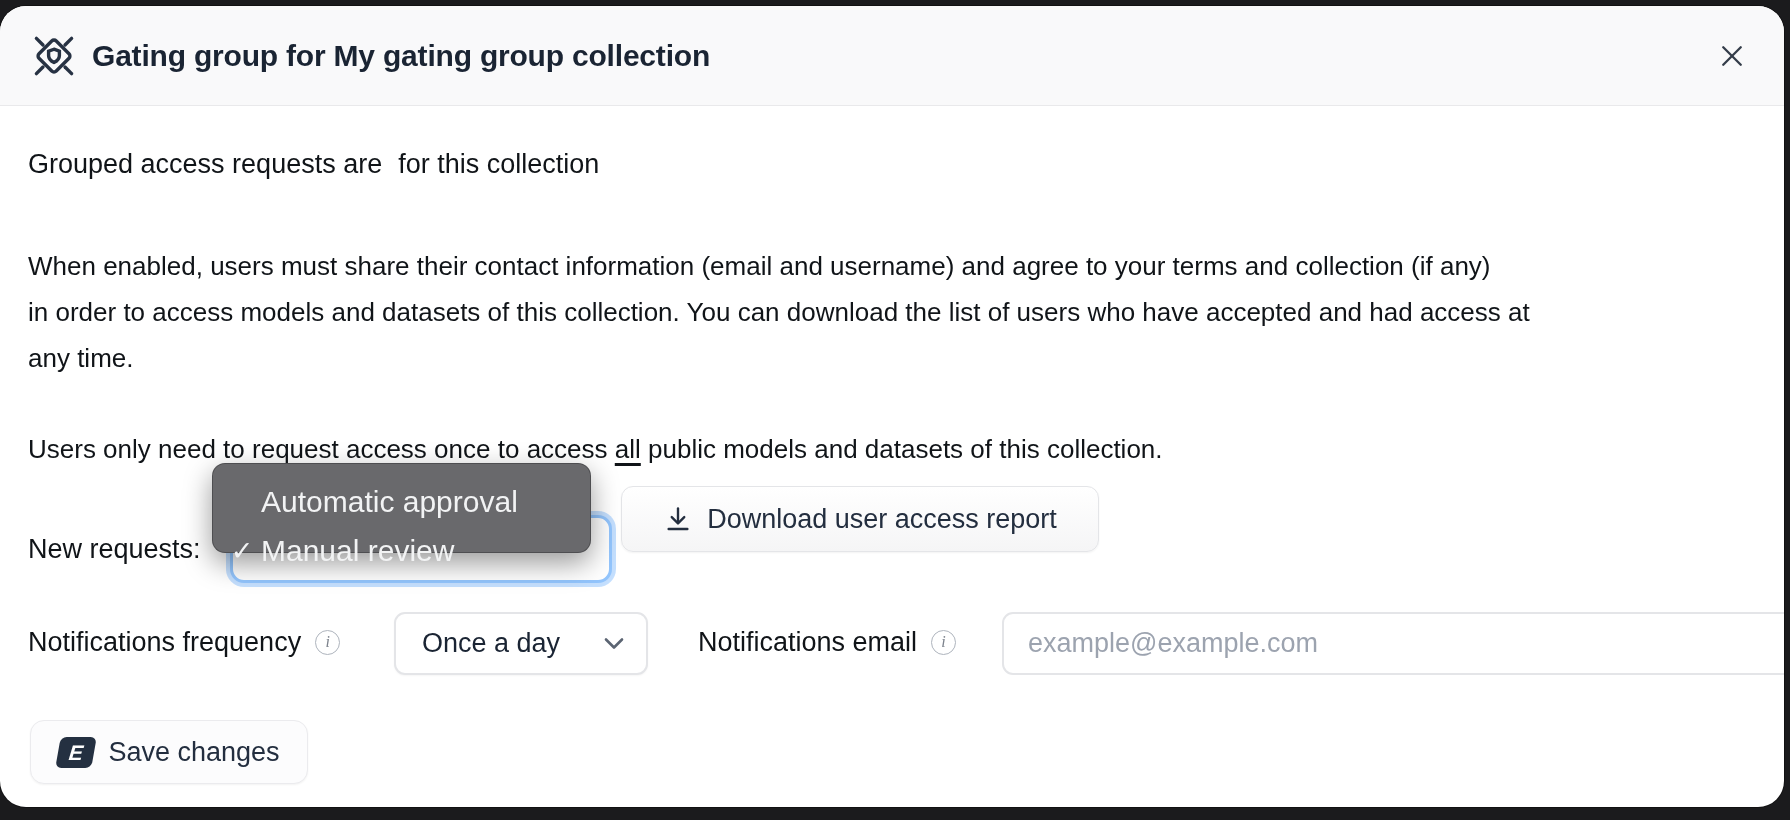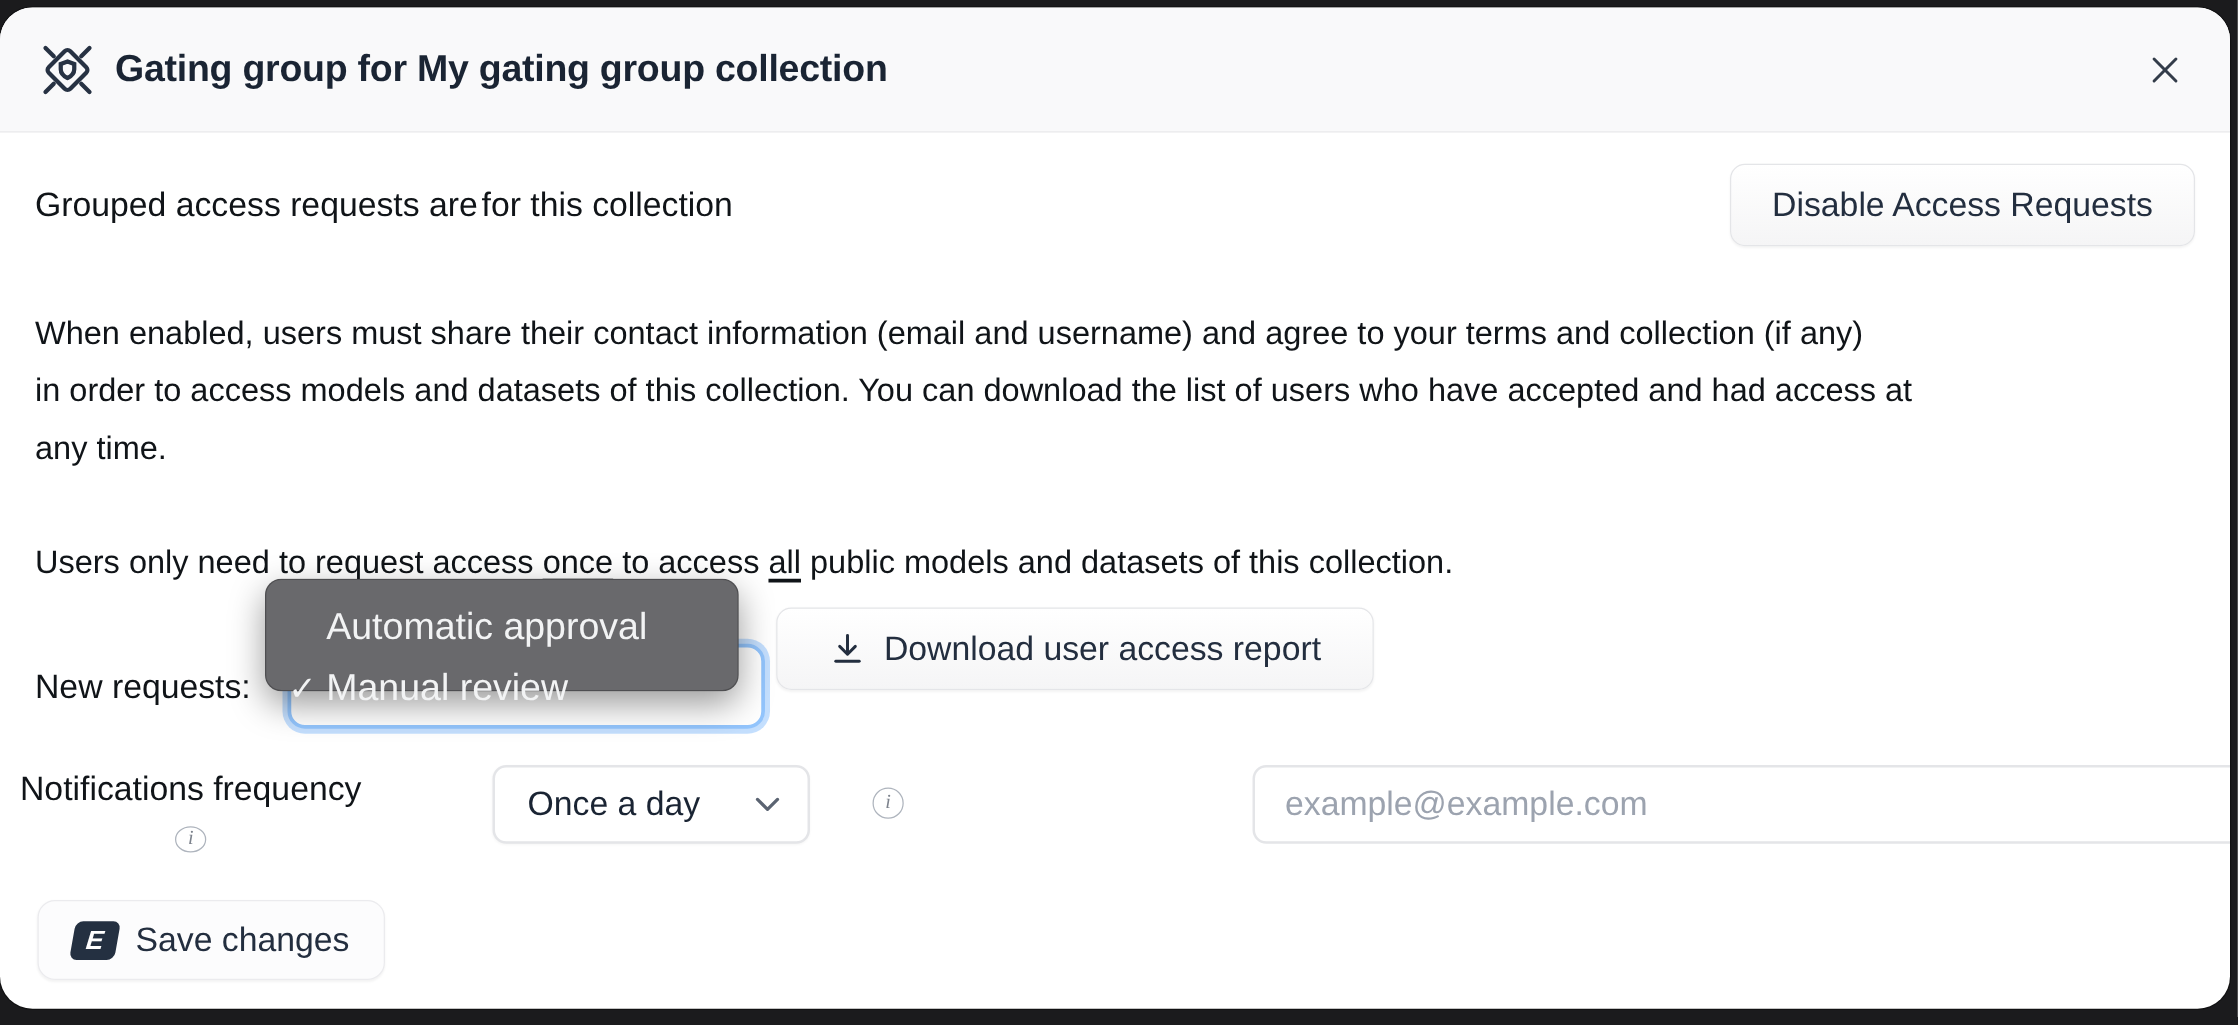--- a/index.html
+++ b/index.html
@@ -13,21 +13,21 @@
   .hdr h1{font-size:30px;font-weight:700;color:#1a2433;margin:0;letter-spacing:-.2px;}
   .closebtn{margin-left:auto;width:44px;height:44px;display:flex;align-items:center;justify-content:center;
     cursor:pointer;border:none;background:transparent;padding:0;}
   
   .btn{display:flex;align-items:center;justify-content:center;gap:14px;box-sizing:border-box;
     background:linear-gradient(180deg,#ffffff,#f5f5f6);border:1px solid #e4e5e8;border-radius:12px;
     color:#232e3f;font-size:27px;font-weight:400;cursor:pointer;box-shadow:0 1px 2px rgba(0,0,0,.05);
     font-family:"Liberation Sans",sans-serif;}
   .content-text{color:#101418;font-size:26px;}
   
-  .statusrow{position:absolute;left:28px;top:125px;height:66px;display:flex;align-items:center;gap:3px;}
+  .statusrow{position:absolute;left:28px;top:125px;height:66px;display:flex;align-items:center;gap:16px;}
   .badge{display:inline-flex;align-items:center;justify-content:center;background:#ffffff;
     border:1px solid #e4e5e8;border-radius:13px;box-shadow:0 1px 2px rgba(0,0,0,.06);
     padding:6px 20px;font-size:27px;font-weight:700;color:#1a2433;}
   .disable-btn{position:absolute;right:28px;top:125px;width:372px;height:66px;}
   
   .para{position:absolute;left:28px;width:1740px;font-size:26px;line-height:46px;color:#101418;}
   .p1{top:237px;}
   .p2{top:420px;}
   .p2 b{font-weight:400;text-decoration:underline;text-underline-offset:5px;text-decoration-thickness:3px;}
   
@@ -37,21 +37,21 @@
     box-shadow:0 0 0 4px rgba(147,197,253,.55);z-index:2;}
   .dropdown{position:absolute;left:212px;top:457px;width:379px;height:90px;z-index:5;
     background:#69696c;border:1px solid rgba(0,0,0,.25);border-radius:13px;
     box-shadow:0 10px 28px rgba(0,0,0,.4);box-sizing:border-box;padding:13px 0;}
   .dd-item{height:49px;display:flex;align-items:center;color:#f2f3f4;font-size:30px;
     padding-left:48px;position:relative;cursor:pointer;}
   .dd-check{position:absolute;left:14px;width:30px;text-align:center;font-size:27px;color:#f2f3f4;}
   .download-btn{position:absolute;left:621px;top:480px;width:478px;height:66px;z-index:1;}
   
   .lblrow{position:absolute;display:flex;align-items:center;gap:14px;height:52px;top:610px;}
-  .freq-lbl{left:16px;flex-direction:column;}
+  .freq-lbl{left:28px;}
   .email-lbl{left:698px;}
   .lblrow .lbl{font-size:27px;color:#101418;}
   .info{width:25px;height:25px;border:1.6px solid #aeb4bd;border-radius:50%;box-sizing:border-box;
     color:#7d838d;font-size:16px;display:flex;align-items:center;justify-content:center;cursor:pointer;
     font-family:"Liberation Serif",serif;font-style:italic;padding-bottom:1px;}
   .freq-select{position:absolute;left:394px;top:606px;width:254px;height:63px;box-sizing:border-box;
     background:#fff;border:2px solid #e4e5e8;border-radius:11px;display:flex;align-items:center;
     padding:0 20px 0 26px;gap:30px;cursor:pointer;box-shadow:0 1px 2px rgba(0,0,0,.04);}
   .freq-select .val{font-size:27px;color:#1a2433;flex:1;}
   .email-input{position:absolute;left:1002px;top:606px;width:874px;height:63px;box-sizing:border-box;
@@ -86,21 +86,20 @@
         <line x1="5" y1="5" x2="19" y2="19"></line>
           <line x1="19" y1="5" x2="5" y2="19"></line>
       </svg>
     </button>
   </div>
 
   <div class="statusrow">
     <span class="content-text" style="font-size:27px">Grouped access requests are</span>
     <span class="content-text" style="font-size:27px">for this collection</span>
   </div>
-  <button class="btn disable-btn">Disable Access Requests</button>
 
   <div class="para p1">
     <div>When enabled, users must share their contact information (email and username) and agree to your terms and collection (if any)</div>
     <div>in order to access models and datasets of this collection. You can download the list of users who have accepted and had access at</div>
     <div>any time.</div>
   </div>
 
   <div class="para p2"><span>Users only need to request access </span><b>once</b><span> to access </span><b>all</b><span> public models and datasets of this collection.</span></div>
 
   <span class="nr-label">New requests:</span>
@@ -130,20 +129,21 @@
     <span class="info">i</span>
   </div>
   <div class="freq-select">
     <span class="val">Once a day</span>
     <svg width="24" height="16" viewBox="0 0 24 16" fill="none" stroke="#5b6472" stroke-width="2.6" stroke-linecap="round" stroke-linejoin="round">
       <path d="M4 3.5l8 8 8-8"></path>
     </svg>
   </div>
 
   <div class="lblrow email-lbl">
+    <span class="lbl">Notifications email</span>
     <span class="info">i</span>
   </div>
   <input class="email-input" type="text" placeholder="example@example.com" style="">
 
   <button class="btn save-btn">
     <span class="e-ico">
         <span>E</span>
       </span>
     <span>Save changes</span>
   </button>

